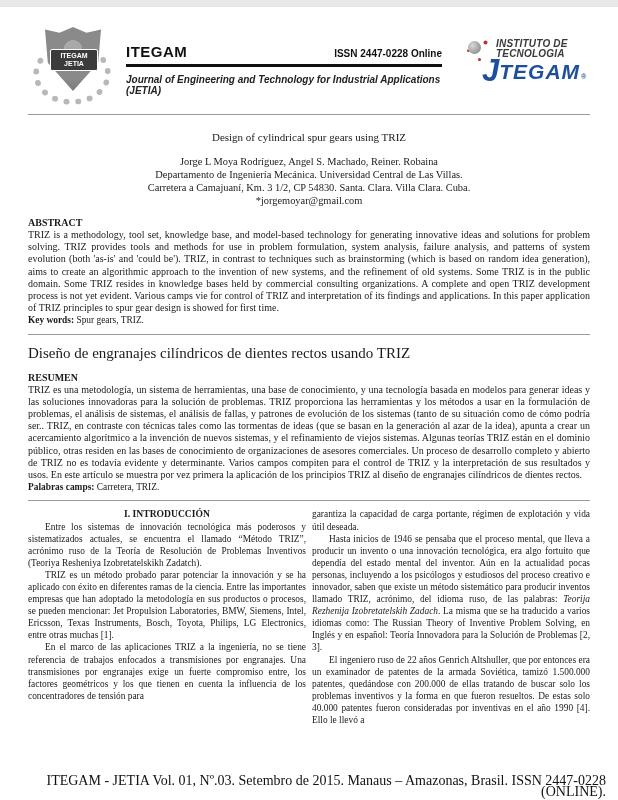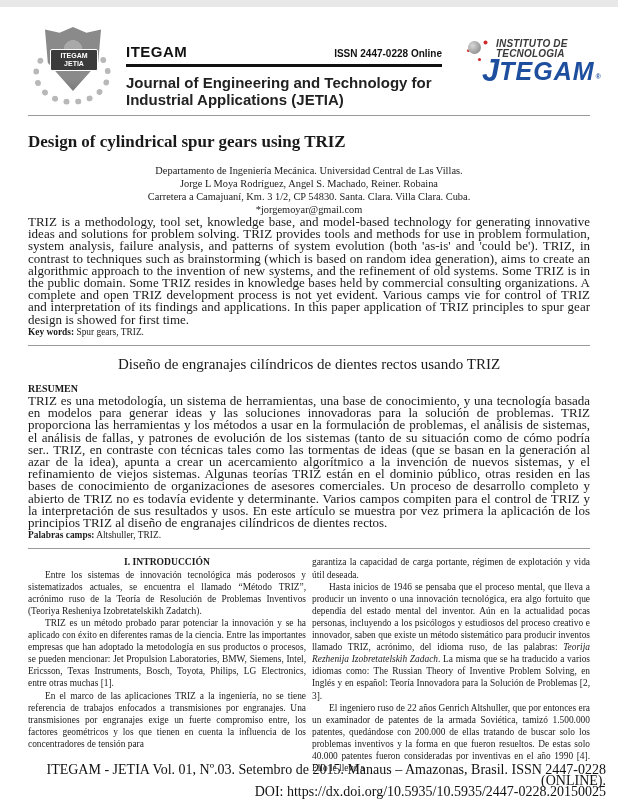--- a/index.html
+++ b/index.html
@@ -20,44 +20,44 @@
   .badge-band { position:absolute; left:22px; top:22px; width:46px; text-align:center;
     background:#3b3b3b; color:#ffffff; font-family:"Liberation Sans", sans-serif;
     font-weight:bold; font-size:7px; line-height:8px; padding:2px 0;
     border:1px solid #ffffff; border-radius:2px; }
   .header-center { flex:1 1 auto; margin:0 10px; padding-top:16px;
     font-family:"Liberation Sans", sans-serif; }
   .hc-top { display:flex; justify-content:space-between; align-items:baseline; }
   .journal-abbrev { font-size:15px; font-weight:bold; letter-spacing:0.5px; color:#111; }
   .issn { font-size:10px; font-weight:bold; color:#111; }
   .black-rule { height:3px; background:#101010; margin:4px 0 7px 0; }
-  .journal-name { font-size:15px; font-weight:bold; color:#222; }
+  .journal-name { font-size:10px; font-weight:bold; color:#222;font-style:italic; }
   .logo-right { width:138px; flex:0 0 auto; position:relative; padding-top:12px;
     font-family:"Liberation Sans", sans-serif; }
   .atom { position:absolute; left:16px; top:14px; width:13px; height:13px; border-radius:50%;
     background:radial-gradient(circle at 35% 35%, #d8d8d8, #7a7a7a);
     box-shadow:11px -5px 0 -4.5px #cc2b2b, -6px 3px 0 -5px #cc2b2b, 5px 12px 0 -5px #cc2b2b; }
   .inst-lines { margin-left:44px; text-align:left; font-size:10px; line-height:10px;
     font-weight:bold; font-style:italic; color:#3a3a3a; letter-spacing:0.2px; }
   .wordmark { margin-left:30px; display:flex; align-items:flex-end; color:#1d4f9e;
     font-weight:bold; font-style:italic; }
   .wm-j { font-size:31px; line-height:23px; }
-  .wm-rest { font-size:25px; line-height:21px; letter-spacing:1px; }
+  .wm-rest { font-size:21px; line-height:21px; letter-spacing:1px; }
   .wm-reg { font-size:7px; line-height:10px; margin-left:1px; }
   
   .rule-gray { border:none; border-top:1.5px solid #9a9a9a; margin:7px 0; }
   
-  .title-en { text-align:left; font-size:17px; font-weight:bold; margin:16px 0 12px 0; }
+  .title-en { text-align:center; font-size:11px; font-weight:normal; margin:16px 0 12px 0; }
   .authors-block { text-align:center; font-size:10.4px; line-height:13px; }
   .section-label { font-weight:bold; font-size:10px; margin:10px 0 1px 0; }
-  .abs-text { font-size:13px; line-height:12.2px; text-align:justify; margin:0; }
+  .abs-text { font-size:10px; line-height:12.2px; text-align:justify; margin:0; }
   .keywords-line { font-size:9.4px; line-height:12.2px; margin:0; }
   .kw-label { font-weight:bold;text-align:right; }
   
-  .title-es { text-align:center; font-size:15px; font-weight:normal; margin:10px 0 8px 0; }
+  .title-es { text-align:left; font-size:15px; font-weight:normal; margin:10px 0 8px 0; }
   
   .columns { display:flex; gap:6px; margin-top:5px;font-family:Liberation Serif, serif; }
   .col { flex:1 1 0; font-size:9.4px; line-height:12.1px; text-align:justify; }
   .col p { margin:0; text-indent:17px; }
   .col p.noindent { text-indent:0; }
   .col-heading { text-align:center; font-weight:bold; font-size:9.6px; margin:0 0 1px 0; }
   
   .footer { position:absolute; left:0; right:12px; bottom:10px; text-align:right;
     font-size:14px; line-height:11px; color:#111; }
 </style>
@@ -96,51 +96,51 @@
         <span class="wm-rest">TEGAM</span>
         <span class="wm-reg">®</span>
       </div>
     </div>
   </div>
 
   <hr class="rule-gray">
 
   <div class="title-en">Design of cylindrical spur gears using TRIZ</div>
   <div class="authors-block">
+    <div>Jorge L Moya Rodríguez, Angel S. Machado, Reiner. Robaina</div>
     <div>Departamento de Ingeniería Mecánica. Universidad Central de Las Villas.</div>
-    <div>Jorge L Moya Rodríguez, Angel S. Machado, Reiner. Robaina</div>
     <div>Carretera a Camajuaní, Km. 3 1/2, CP 54830. Santa. Clara. Villa Clara. Cuba.</div>
     <div>*jorgemoyar@gmail.com</div>
   </div>
 
+  <div class="section-label">ABSTRACT</div>
   <p class="abs-text">TRIZ is a methodology, tool set, knowledge base, and model-based technology for generating innovative ideas and solutions for problem solving. TRIZ provides tools and methods for use in problem formulation, system analysis, failure analysis, and patterns of system evolution (both 'as-is' and 'could be'). TRIZ, in contrast to techniques such as brainstorming (which is based on random idea generation), aims to create an algorithmic approach to the invention of new systems, and the refinement of old systems. Some TRIZ is in the public domain. Some TRIZ resides in knowledge bases held by commercial consulting organizations. A complete and open TRIZ development process is not yet evident. Various camps vie for control of TRIZ and interpretation of its findings and applications. In this paper application of TRIZ principles to spur gear design is showed for first time.</p>
   <p class="keywords-line"><span class="kw-label">Key words:</span><span> Spur gears, TRIZ.</span></p>
 
   <hr class="rule-gray">
 
   <div class="title-es">Diseño de engranajes cilíndricos de dientes rectos usando TRIZ</div>
 
   <div class="section-label">RESUMEN</div>
   <p class="abs-text">TRIZ es una metodología, un sistema de herramientas, una base de conocimiento, y una tecnología basada en modelos para generar ideas y las soluciones innovadoras para la solución de problemas. TRIZ proporciona las herramientas y los métodos a usar en la formulación de problemas, el análisis de sistemas, el análisis de fallas, y patrones de evolución de los sistemas (tanto de su situación como de cómo podría ser.. TRIZ, en contraste con técnicas tales como las tormentas de ideas (que se basan en la generación al azar de la idea), apunta a crear un acercamiento algorítmico a la invención de nuevos sistemas, y el refinamiento de viejos sistemas. Algunas teorías TRIZ están en el dominio público, otras residen en las bases de conocimiento de organizaciones de asesores comerciales. Un proceso de desarrollo completo y abierto de TRIZ no es todavía evidente y determinante. Varios campos compiten para el control de TRIZ y la interpretación de sus resultados y usos. En este artículo se muestra por vez primera la aplicación de los principios TRIZ al diseño de engranajes cilíndricos de dientes rectos.</p>
-  <p class="keywords-line"><span class="kw-label">Palabras camps:</span><span> Altshuller, TRIZ.</span></p>
+  <p class="keywords-line"><span class="kw-label">Palabras camps:</span><span> Carretera, TRIZ.</span></p>
 
   <hr class="rule-gray">
 
   <div class="columns">
     <div class="col">
       <p class="col-heading noindent">I. INTRODUCCIÓN</p>
       <p>Entre los sistemas de innovación tecnológica más poderosos y sistematizados actuales, se encuentra el llamado “Método TRIZ”, acrónimo ruso de la Teoría de Resolución de Problemas Inventivos (Teoriya Resheniya Izobretatelskikh Zadatch).</p>
       <p>TRIZ es un método probado parar potenciar la innovación y se ha aplicado con éxito en diferentes ramas de la ciencia. Entre las importantes empresas que han adoptado la metodología en sus productos o procesos, se pueden mencionar: Jet Propulsion Laboratories, BMW, Siemens, Intel, Ericsson, Texas Instruments, Bosch, Toyota, Philips, LG Electronics, entre otras muchas [1].</p>
       <p>En el marco de las aplicaciones TRIZ a la ingeniería, no se tiene referencia de trabajos enfocados a transmisiones por engranajes. Una transmisiones por engranajes exige un fuerte compromiso entre, los factores geométricos y los que tienen en cuenta la influencia de los concentradores de tensión para</p>
     </div>
     <div class="col">
       <p class="noindent">garantiza la capacidad de carga portante, régimen de explotación y vida útil deseada.</p>
       <p><span>Hasta inicios de 1946 se pensaba que el proceso mental, que lleva a producir un invento o una innovación tecnológica, era algo fortuito que dependía del estado mental del inventor. Aún en la actualidad pocas personas, incluyendo a los psicólogos y estudiosos del proceso creativo e innovador, saben que existe un método sistemático para producir inventos llamado TRIZ, acrónimo, del idioma ruso, de las palabras: </span><em>Teorija Rezhenija Izobretatelskih Zadach</em><span>. La misma que se ha traducido a varios idiomas como: The Russian Theory of Inventive Problem Solving, en Inglés y en español: Teoría Innovadora para la Solución de Problemas [2, 3].</span></p>
       <p>El ingeniero ruso de 22 años Genrich Altshuller, que por entonces era un examinador de patentes de la armada Soviética, tamizó 1.500.000 patentes, quedándose con 200.000 de ellas tratando de buscar solo los problemas inventivos y la forma en que fueron resueltos. De estas solo 40.000 patentes fueron consideradas por inventivas en el año 1990 [4]. Ello le llevó a</p>
     </div>
   </div>
 
   <div class="footer">
     <div>ITEGAM - JETIA Vol. 01, Nº.03. Setembro de 2015. Manaus – Amazonas, Brasil. ISSN 2447-0228 (ONLINE).</div>
-    <div>DOI: https://dx.doi.org/10.5935/10.5935/2447-0228.20150025</div>
   </div>
 
 </div>
 
 </body></html>

